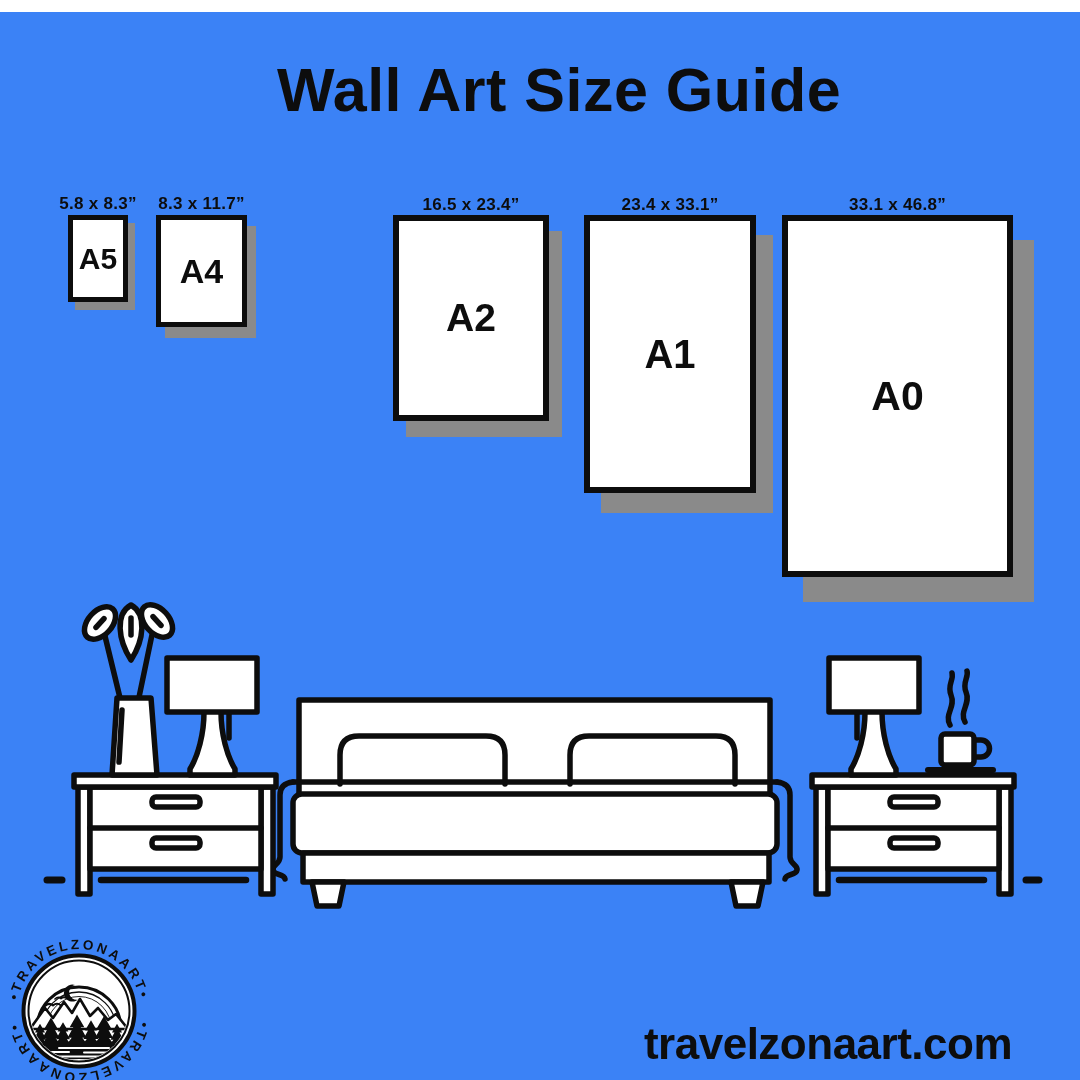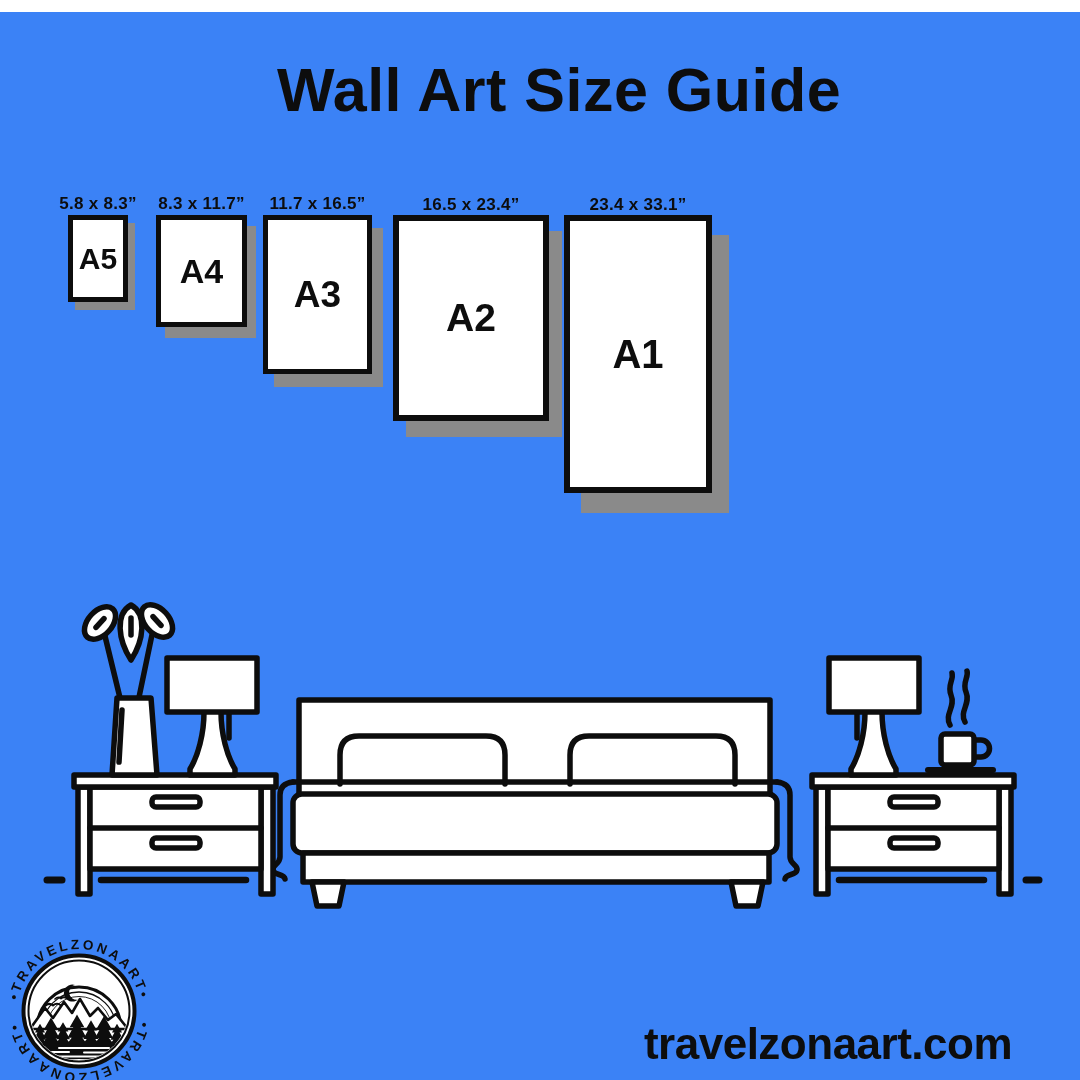--- a/index.html
+++ b/index.html
@@ -45,31 +45,31 @@
 
   <div class="size-row">
       <div class="size-box" style="left: 68px; top: 203px; width: 60px; height: 87px; font-size: 30px; box-shadow: rgb(138, 138, 138) 7px 8px 0px 0px;">
         <div class="dim-label">5.8 x 8.3”</div>
         <div>A5</div>
       </div>
       <div class="size-box" style="left: 156px; top: 203px; width: 91px; height: 112px; font-size: 34px; box-shadow: rgb(138, 138, 138) 9px 11px 0px 0px; justify-content: center;">
         <div class="dim-label">8.3 x 11.7”</div>
         <div>A4</div>
       </div>
-      <div class="size-box" style="left: 263px; top: 203px; width: 109px; height: 159px; font-size: 37px; box-shadow: rgb(138, 138, 138) 11px 13px 0px 0px;">
-        <div class="dim-label">11.7 x 16.5”</div>
-        <div>A3</div>
-      </div>
       <div class="size-box big" style="left: 393px; top: 203px; width: 156px; height: 206px; font-size: 39px; box-shadow: rgb(138, 138, 138) 13px 16px 0px 0px;">
         <div class="dim-label">16.5 x 23.4”</div>
         <div>A2</div>
       </div>
-      <div class="size-box big" style="left: 564px; top: 203px; width: 148px; height: 278px; font-size: 40px; box-shadow: rgb(138, 138, 138) 17px 20px 0px 0px;">
+      <div class="size-box big" style="left: 584px; top: 203px; width: 172px; height: 278px; font-size: 40px; box-shadow: rgb(138, 138, 138) 17px 20px 0px 0px;">
         <div class="dim-label">23.4 x 33.1”</div>
         <div>A1</div>
+      </div>
+      <div class="size-box big" style="left: 782px; top: 203px; width: 231px; height: 362px; font-size: 41px; box-shadow: rgb(138, 138, 138) 21px 25px 0px 0px;">
+        <div class="dim-label">33.1 x 46.8”</div>
+        <div>A0</div>
       </div>
     </div>
 
   <svg class="scene" viewBox="0 0 1080 1080" xmlns="http://www.w3.org/2000/svg">
     <defs>
       <g id="nightstand">
         <line x1="101" y1="868" x2="246" y2="868" stroke-width="6.5"></line>
         <rect x="78" y="775" width="12" height="107" fill="#ffffff"></rect>
         <rect x="261" y="775" width="12" height="107" fill="#ffffff"></rect>
         <rect x="90" y="775" width="171" height="82" fill="#ffffff"></rect>

